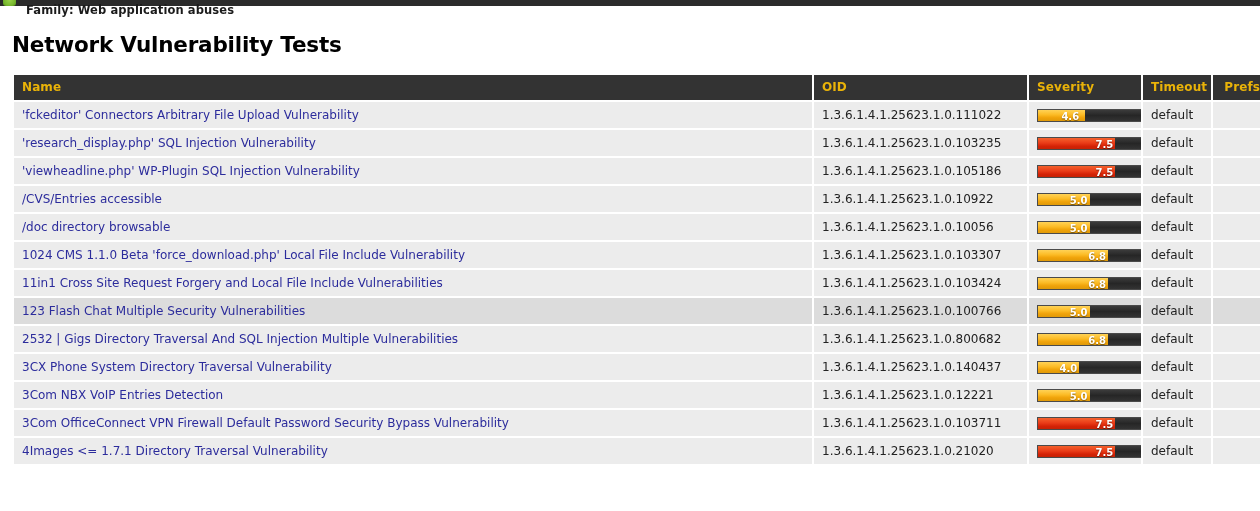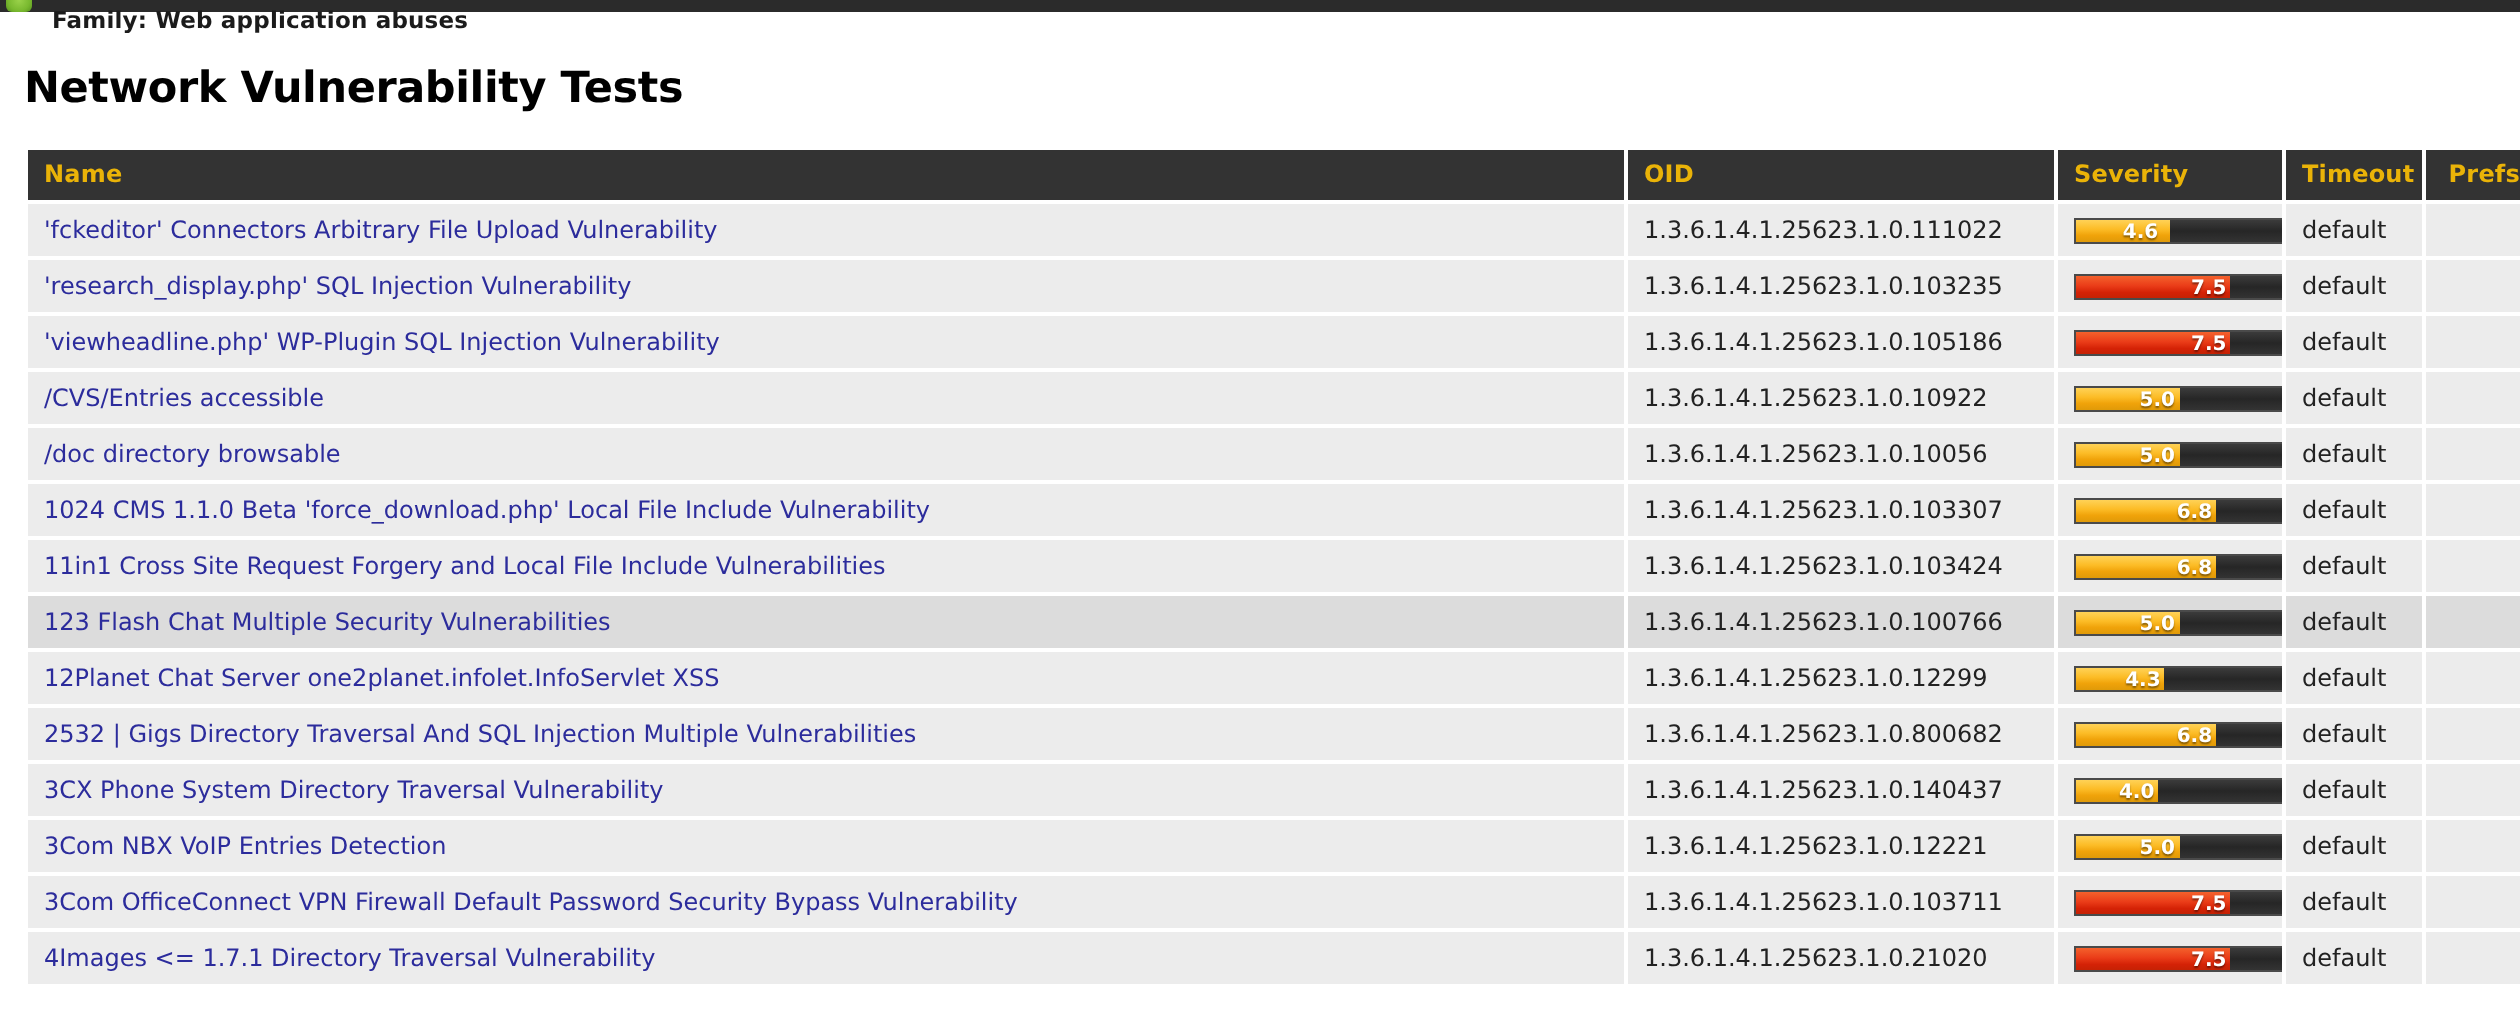--- a/index.html
+++ b/index.html
@@ -216,32 +216,20 @@
           <td class="sev">
             <div class="bar low">
               <div class="fill" style="width: 50%;"></div>
               <span class="val" style="left: calc(50% - 24px); width: 22px; text-align: right;">5.0</span>
             </div>
           </td>
           <td class="timeout">default</td>
           <td class="prefs"></td>
         </tr>
         <tr>
-          <td class="name"><a>12Planet Chat Server one2planet.infolet.InfoServlet XSS</a></td>
-          <td class="oid">1.3.6.1.4.1.25623.1.0.12299</td>
-          <td class="sev">
-            <div class="bar low">
-              <div class="fill" style="width: 43%;"></div>
-              <span class="val" style="left: calc(43% - 24px); width: 22px; text-align: right;">4.3</span>
-            </div>
-          </td>
-          <td class="timeout">default</td>
-          <td class="prefs"></td>
-        </tr>
-        <tr>
           <td class="name"><a>2532 | Gigs Directory Traversal And SQL Injection Multiple Vulnerabilities</a></td>
           <td class="oid">1.3.6.1.4.1.25623.1.0.800682</td>
           <td class="sev">
             <div class="bar low">
               <div class="fill" style="width: 68%;"></div>
               <span class="val" style="left: calc(68% - 24px); width: 22px; text-align: right;">6.8</span>
             </div>
           </td>
           <td class="timeout">default</td>
           <td class="prefs"></td>

